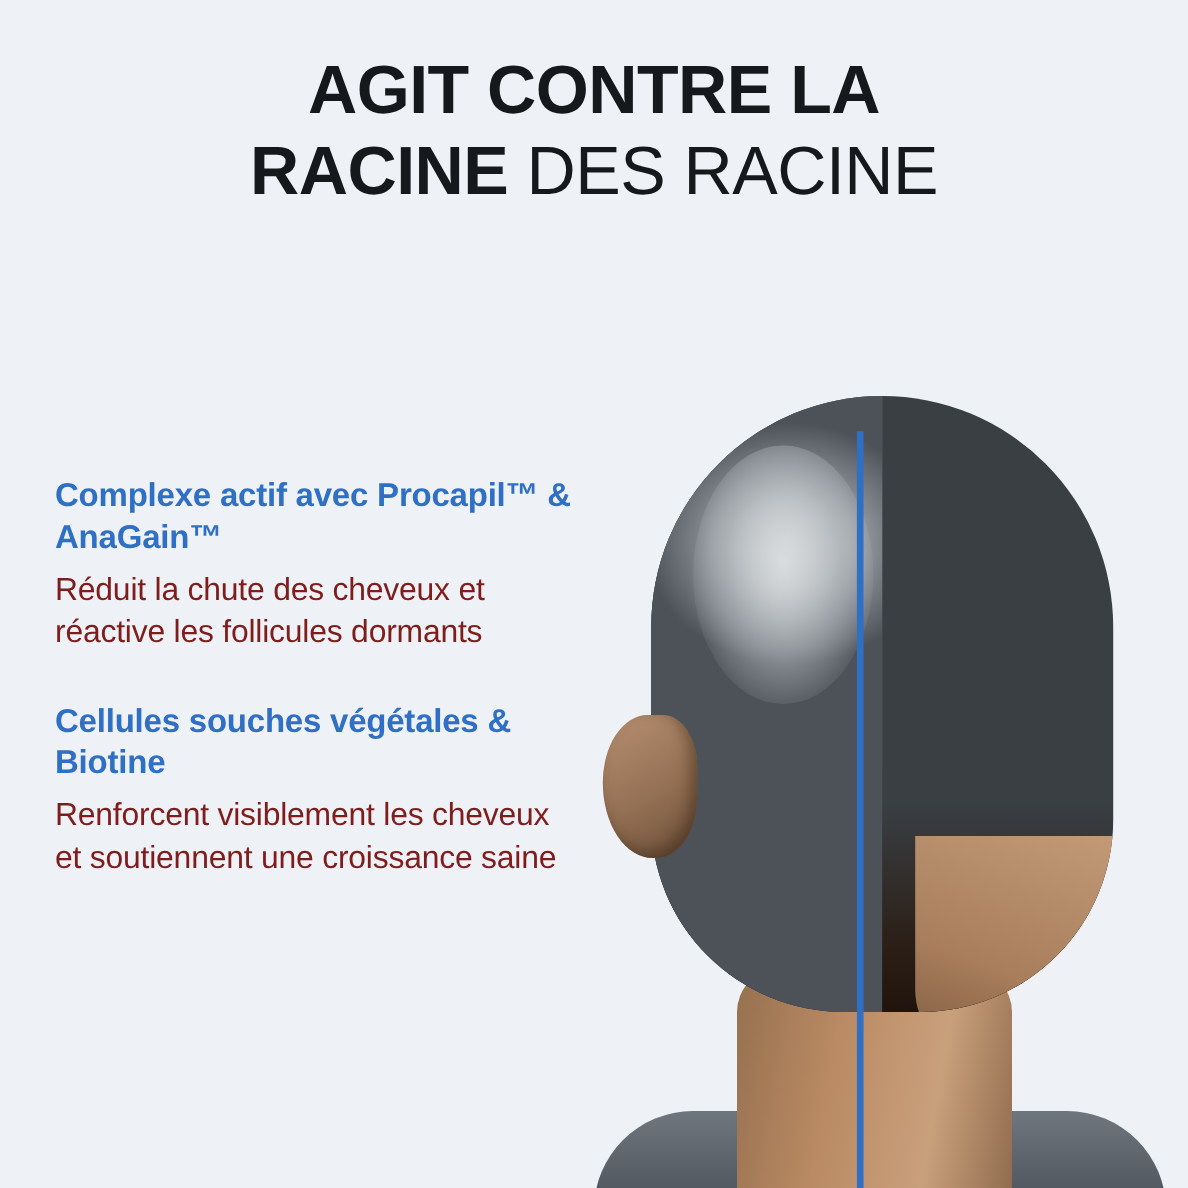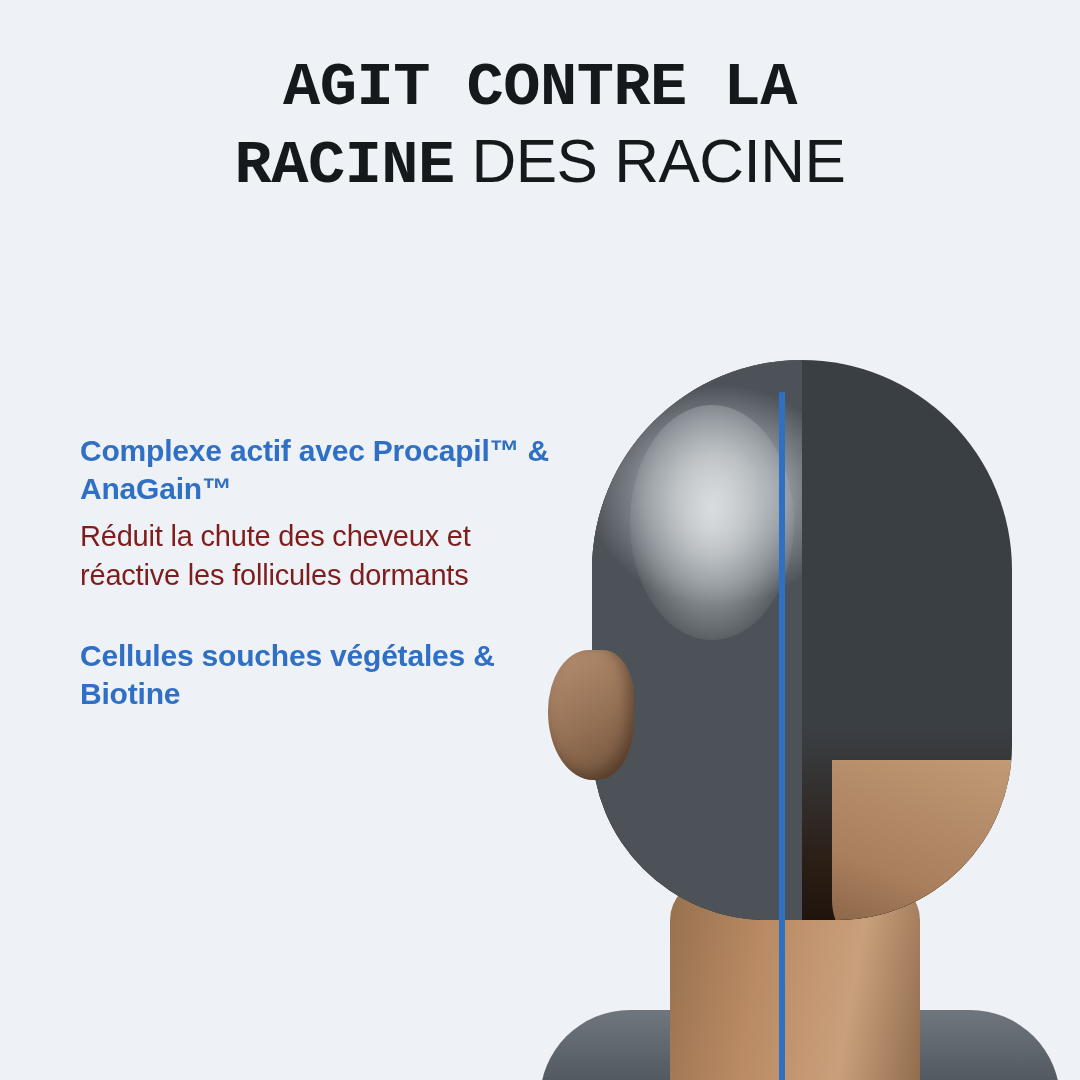--- a/index.html
+++ b/index.html
@@ -31,27 +31,26 @@
     color: #16191c;
     font-size: 62px;
     line-height: 1.18;
     letter-spacing: -0.5px;
     font-weight: 400;
     padding: 0 50px;
     box-sizing: border-box;
   }
   .headline .b {
     font-weight: 800;
-    font-family: Liberation Mono, monospace;
   }
 
   
   .features {
     position: absolute;
-    left: 80px;
+    left: 50px;
     top: 432px;
     width: 470px;
   }
   .feature {
     margin-bottom: 42px;
   }
   .feature-title {
     color: #2f6fc4;
     font-size: 30px;
     font-weight: 700;
@@ -187,20 +186,21 @@
     <span class="b">RACINE</span><span> DES RACINE</span><br>
   </div>
 
   <div class="features">
     <div class="feature">
       <div class="feature-title">Complexe actif avec Procapil™ &amp; AnaGain™</div>
       <div class="feature-body">Réduit la chute des cheveux et réactive les follicules dormants</div>
     </div>
     <div class="feature">
       <div class="feature-title">Cellules souches végétales &amp; Biotine</div>
+      <div class="feature-body">Renforcent visiblement les cheveux et soutiennent une croissance saine</div>
     </div>
   </div>
 
   <div class="photo">
     <div class="head-wrap">
       <div class="shoulder"></div>
       <div class="neck"></div>
       <div class="head">
         <div class="half-left"></div>
         <div class="half-right"></div>

